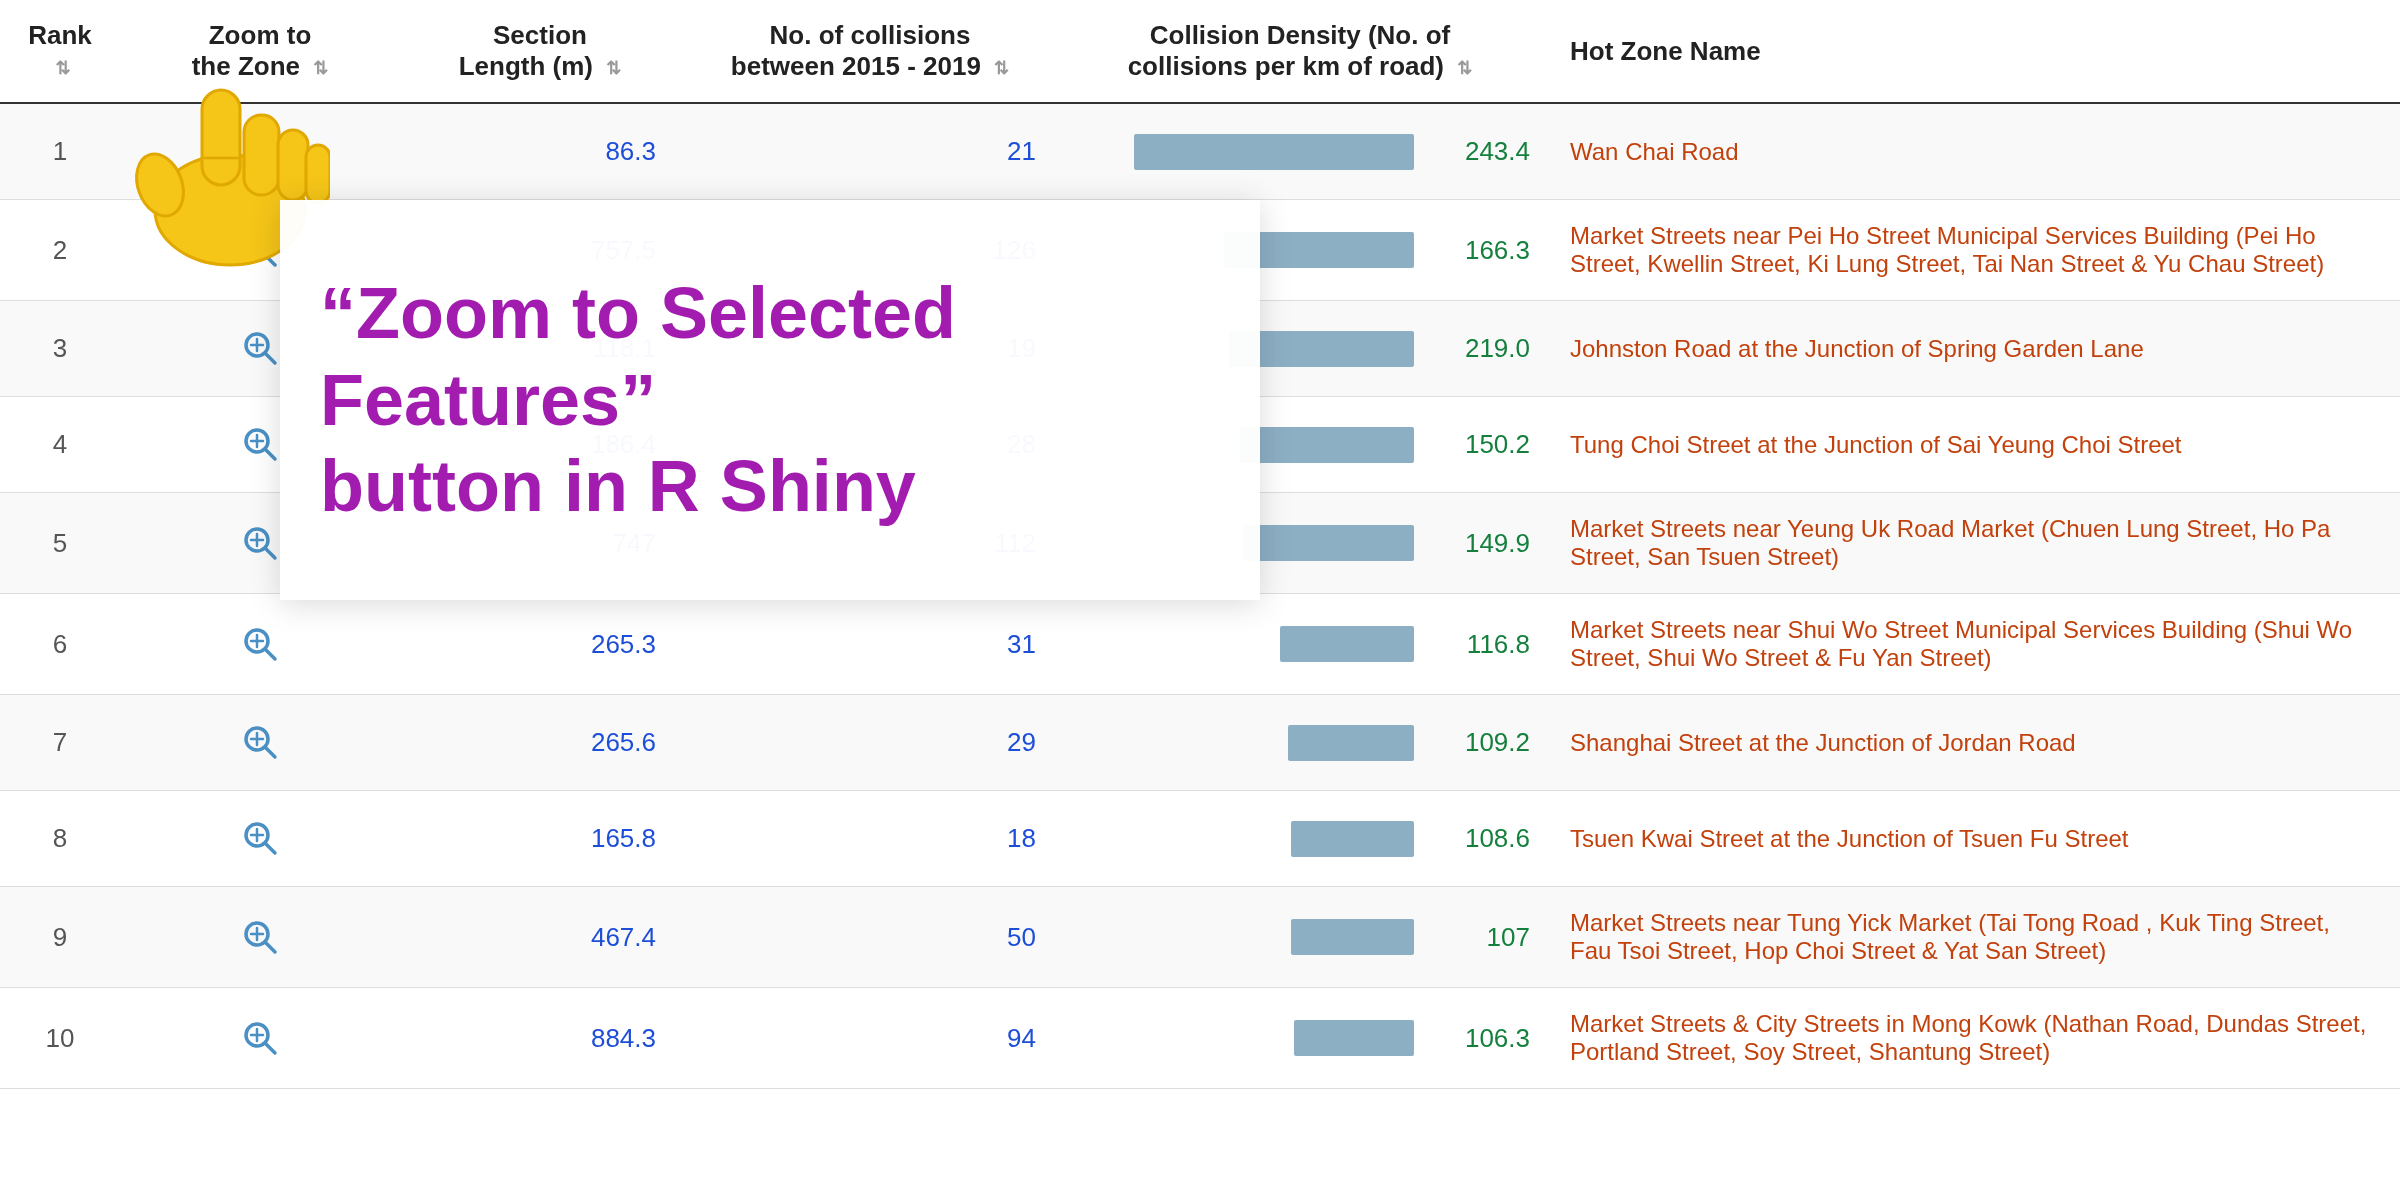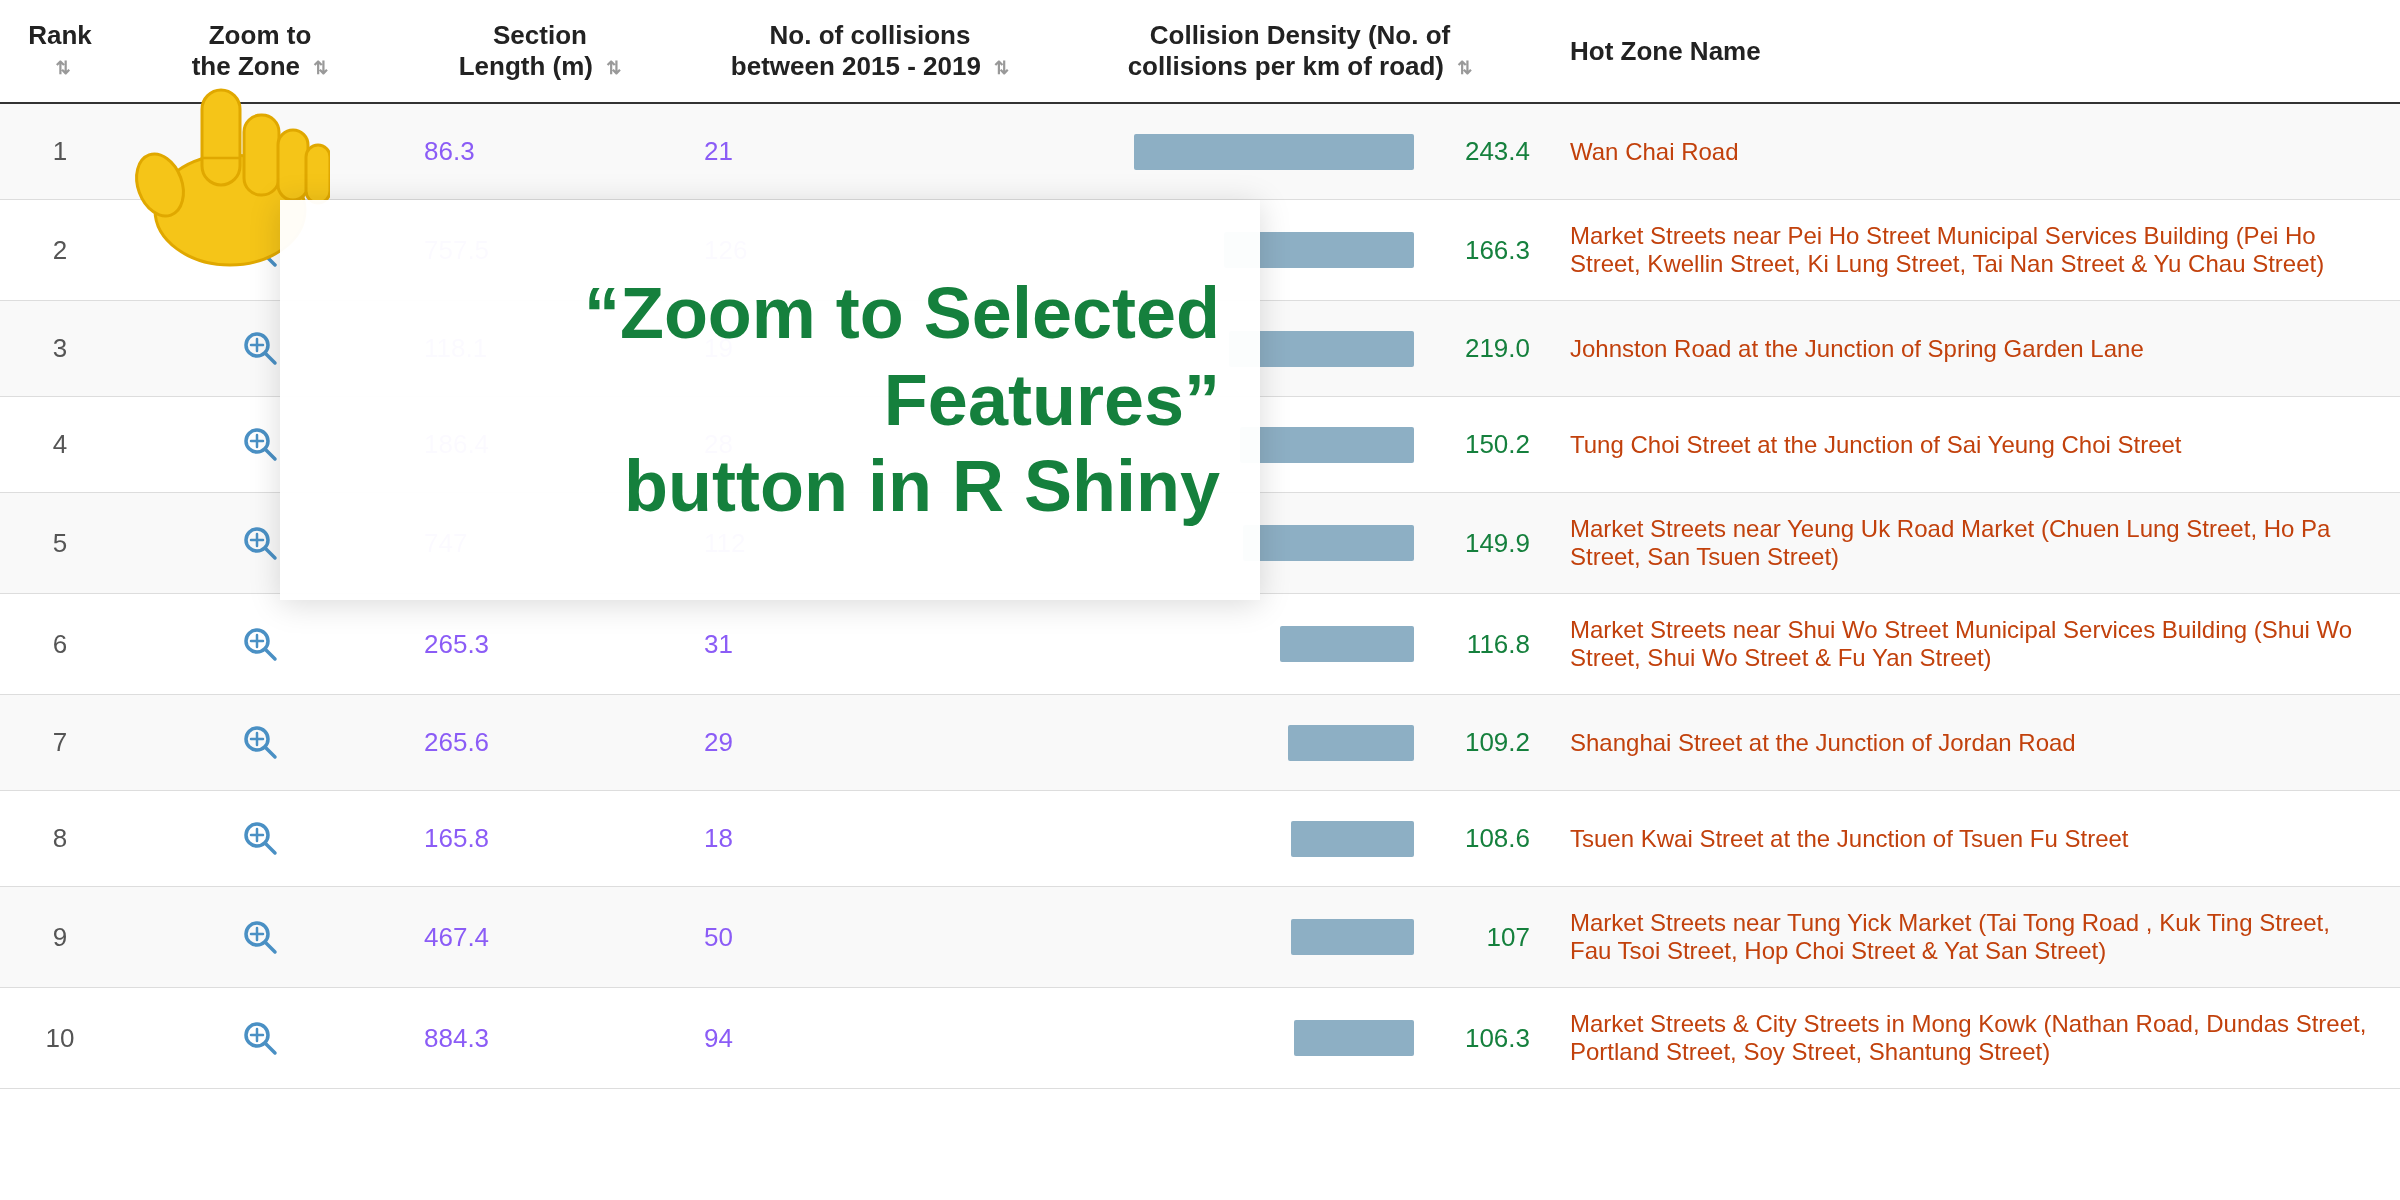--- a/index.html
+++ b/index.html
@@ -58,22 +58,22 @@
 
     .data-table tbody td.rank-cell {
       text-align: center;
       color: #555;
       font-weight: normal;
     }
     .data-table tbody td.zoom-cell {
       text-align: center;
     }
     .data-table tbody td.number-cell {
-      text-align: left;
-      color: #8b5cf6;
+      text-align: right;
+      color: #1d4ed8;
     }
     .data-table tbody td.density-cell {
       text-align: right;
       padding-right: 10px;
     }
     .data-table tbody td.hotzone-cell {
       text-align: left;
       padding-left: 30px;
       color: #c2410c;
       font-size: 24px;
@@ -147,24 +147,24 @@
       background: rgba(255,255,255,0.97);
       box-shadow: 0 4px 30px rgba(0,0,0,0.15);
       z-index: 20;
       display: flex;
       align-items: center;
       justify-content: center;
       pointer-events: none;
     }
 
     .modal-text {
-      text-align: right;
+      text-align: left;
       font-size: 72px;
       font-weight: 900;
-      color: #15803d;
+      color: #a21caf;
       line-height: 1.2;
       padding: 40px;
     }
   </style>
 </head>
 <body>
 
 <table class="data-table">
   <thead>
     <tr>

